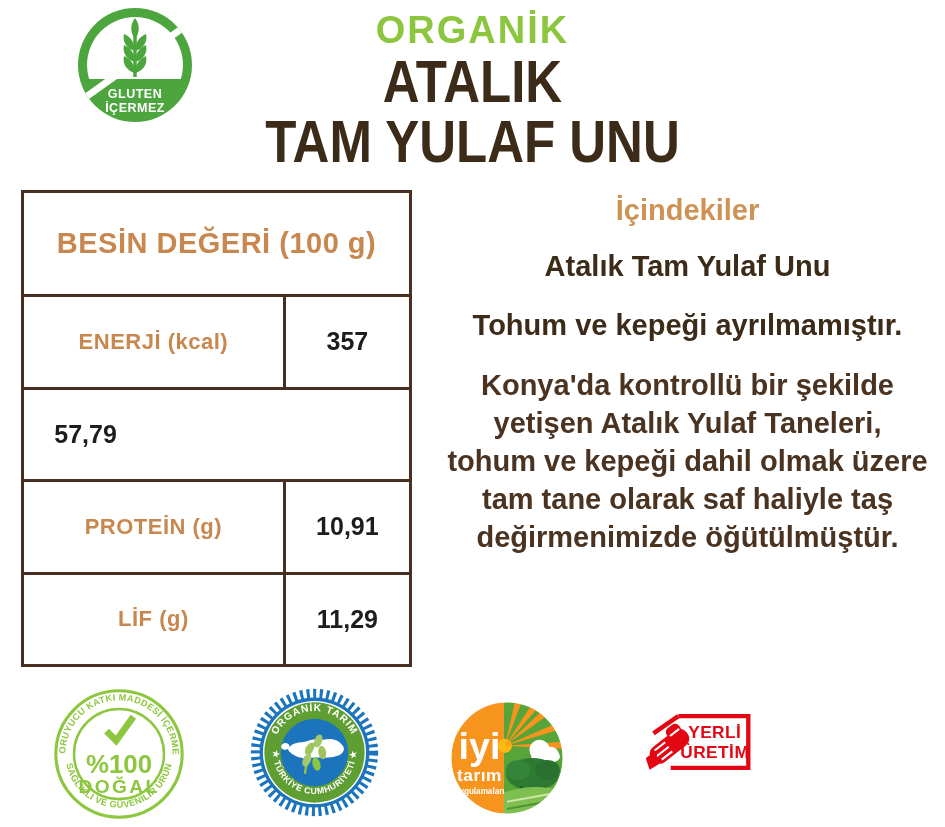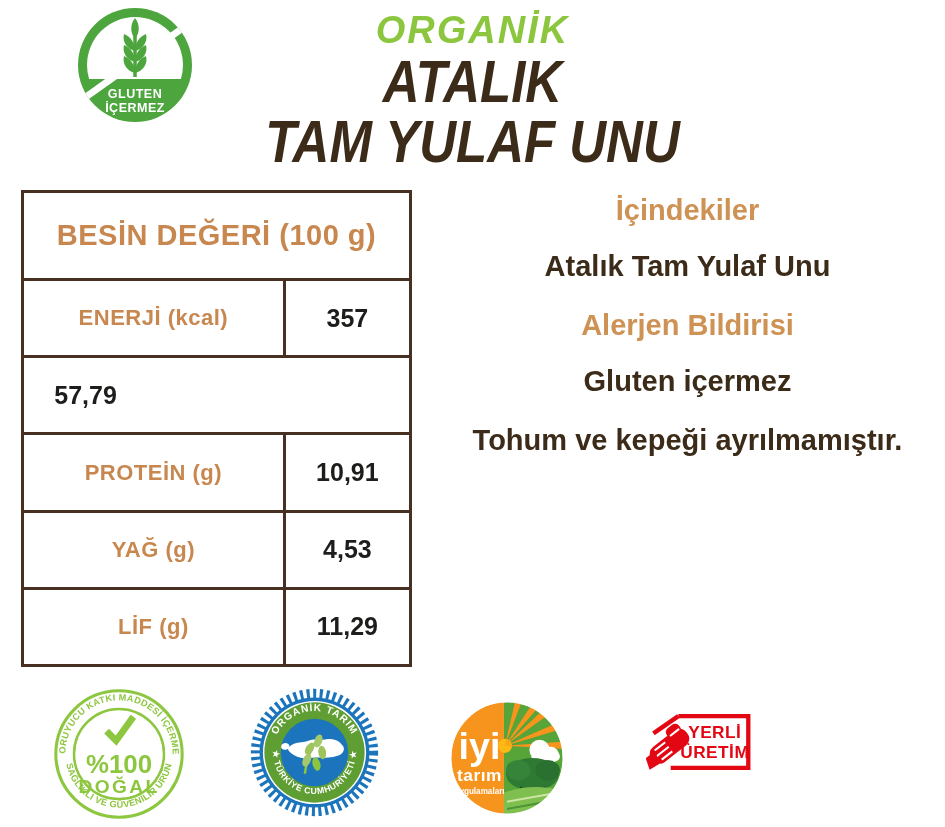--- a/index.html
+++ b/index.html
@@ -5,38 +5,38 @@
   * { margin:0; padding:0; box-sizing:border-box; }
   html,body { background:#ffffff; }
   body { font-family:"Liberation Sans", sans-serif; }
   .page {
     position:relative; width:945px; height:827px; background:#ffffff;
     overflow:hidden; margin:0 auto;
   }
 
   
   .gluten-badge { position:absolute; left:75px; top:5px; width:120px; height:120px; }
-  .title-block { position:absolute; left:0; top:10px; width:945px; text-align:center;font-style:italic; }
+  .title-block { position:absolute; left:0; top:10px; width:945px; text-align:center; }
   .organik-line {
     font-size:38px; font-weight:bold; letter-spacing:2px;
     color:#8CC63F; line-height:1.1;
   }
   .title-line {
     font-size:60px; font-weight:bold; color:#3B2B18; line-height:1.0;
     transform:scaleX(0.85); transform-origin:50% 50%;
     letter-spacing:0px; white-space:nowrap;
   }
 
   
   .ntable {
     position:absolute; left:21px; top:190px; width:391px; height:477px;
     border:3px solid #472F21; display:flex; flex-direction:column;
   }
   .nt-header {
-    height:88px; border-bottom:3px solid #472F21;
+    height:104px; border-bottom:3px solid #472F21;
     display:flex; align-items:center; justify-content:center;
     color:#C8874F; font-size:29px; font-weight:bold; letter-spacing:0.5px;
   }
   .nt-row { flex:1; display:flex; border-bottom:3px solid #472F21; }
   .nt-row:last-child { border-bottom:none; }
   .nt-label {
     width:68%; border-right:3px solid #472F21;
     display:flex; align-items:center; justify-content:center;
     color:#C8874F; font-size:22px; font-weight:bold; letter-spacing:0.5px;
   }
@@ -115,40 +115,39 @@
       <div class="nt-value">357</div>
     </div>
     <div class="nt-row">
       <div class="nt-value">57,79</div>
     </div>
     <div class="nt-row">
       <div class="nt-label">PROTEİN (g)</div>
       <div class="nt-value">10,91</div>
     </div>
     <div class="nt-row">
-      <div class="nt-label">YAĞ (g)</div>
-      <div class="nt-value">4,53</div>
-    </div>
-    <div class="nt-row">
       <div class="nt-label">LİF (g)</div>
       <div class="nt-value">11,29</div>
     </div>
   </div>
 
   <div class="info-col">
     <div class="info-section">
       <div class="info-heading">İçindekiler</div>
       <div class="info-body">Atalık Tam Yulaf Unu</div>
     </div>
     <div class="info-section">
-      <div class="info-heading">Alerjen Bildirisi</div>
-      <div class="info-body">Gluten içermez</div>
-    </div>
-    <div class="info-section">
       <div class="info-body">Tohum ve kepeği ayrılmamıştır.</div>
+    </div>
+    <div class="desc">
+      <div class="desc-line">Konya'da kontrollü bir şekilde</div>
+      <div class="desc-line">yetişen Atalık Yulaf Taneleri,</div>
+      <div class="desc-line">tohum ve kepeği dahil olmak üzere</div>
+      <div class="desc-line">tam tane olarak saf haliyle taş</div>
+      <div class="desc-line">değirmenimizde öğütülmüştür.</div>
     </div>
   </div>
 
   <div class="badge b-dogal">
     <svg viewBox="0 0 140 140">
       <defs>
         <path id="dogalTop" d="M 14,70 A 56,56 0 0 1 126,70"></path>
         <path id="dogalBottom" d="M 14,70 A 56,56 0 0 0 126,70"></path>
       </defs>
       <circle cx="70" cy="70" r="66" fill="none" stroke="#8DC63F" stroke-width="3.2"></circle>

